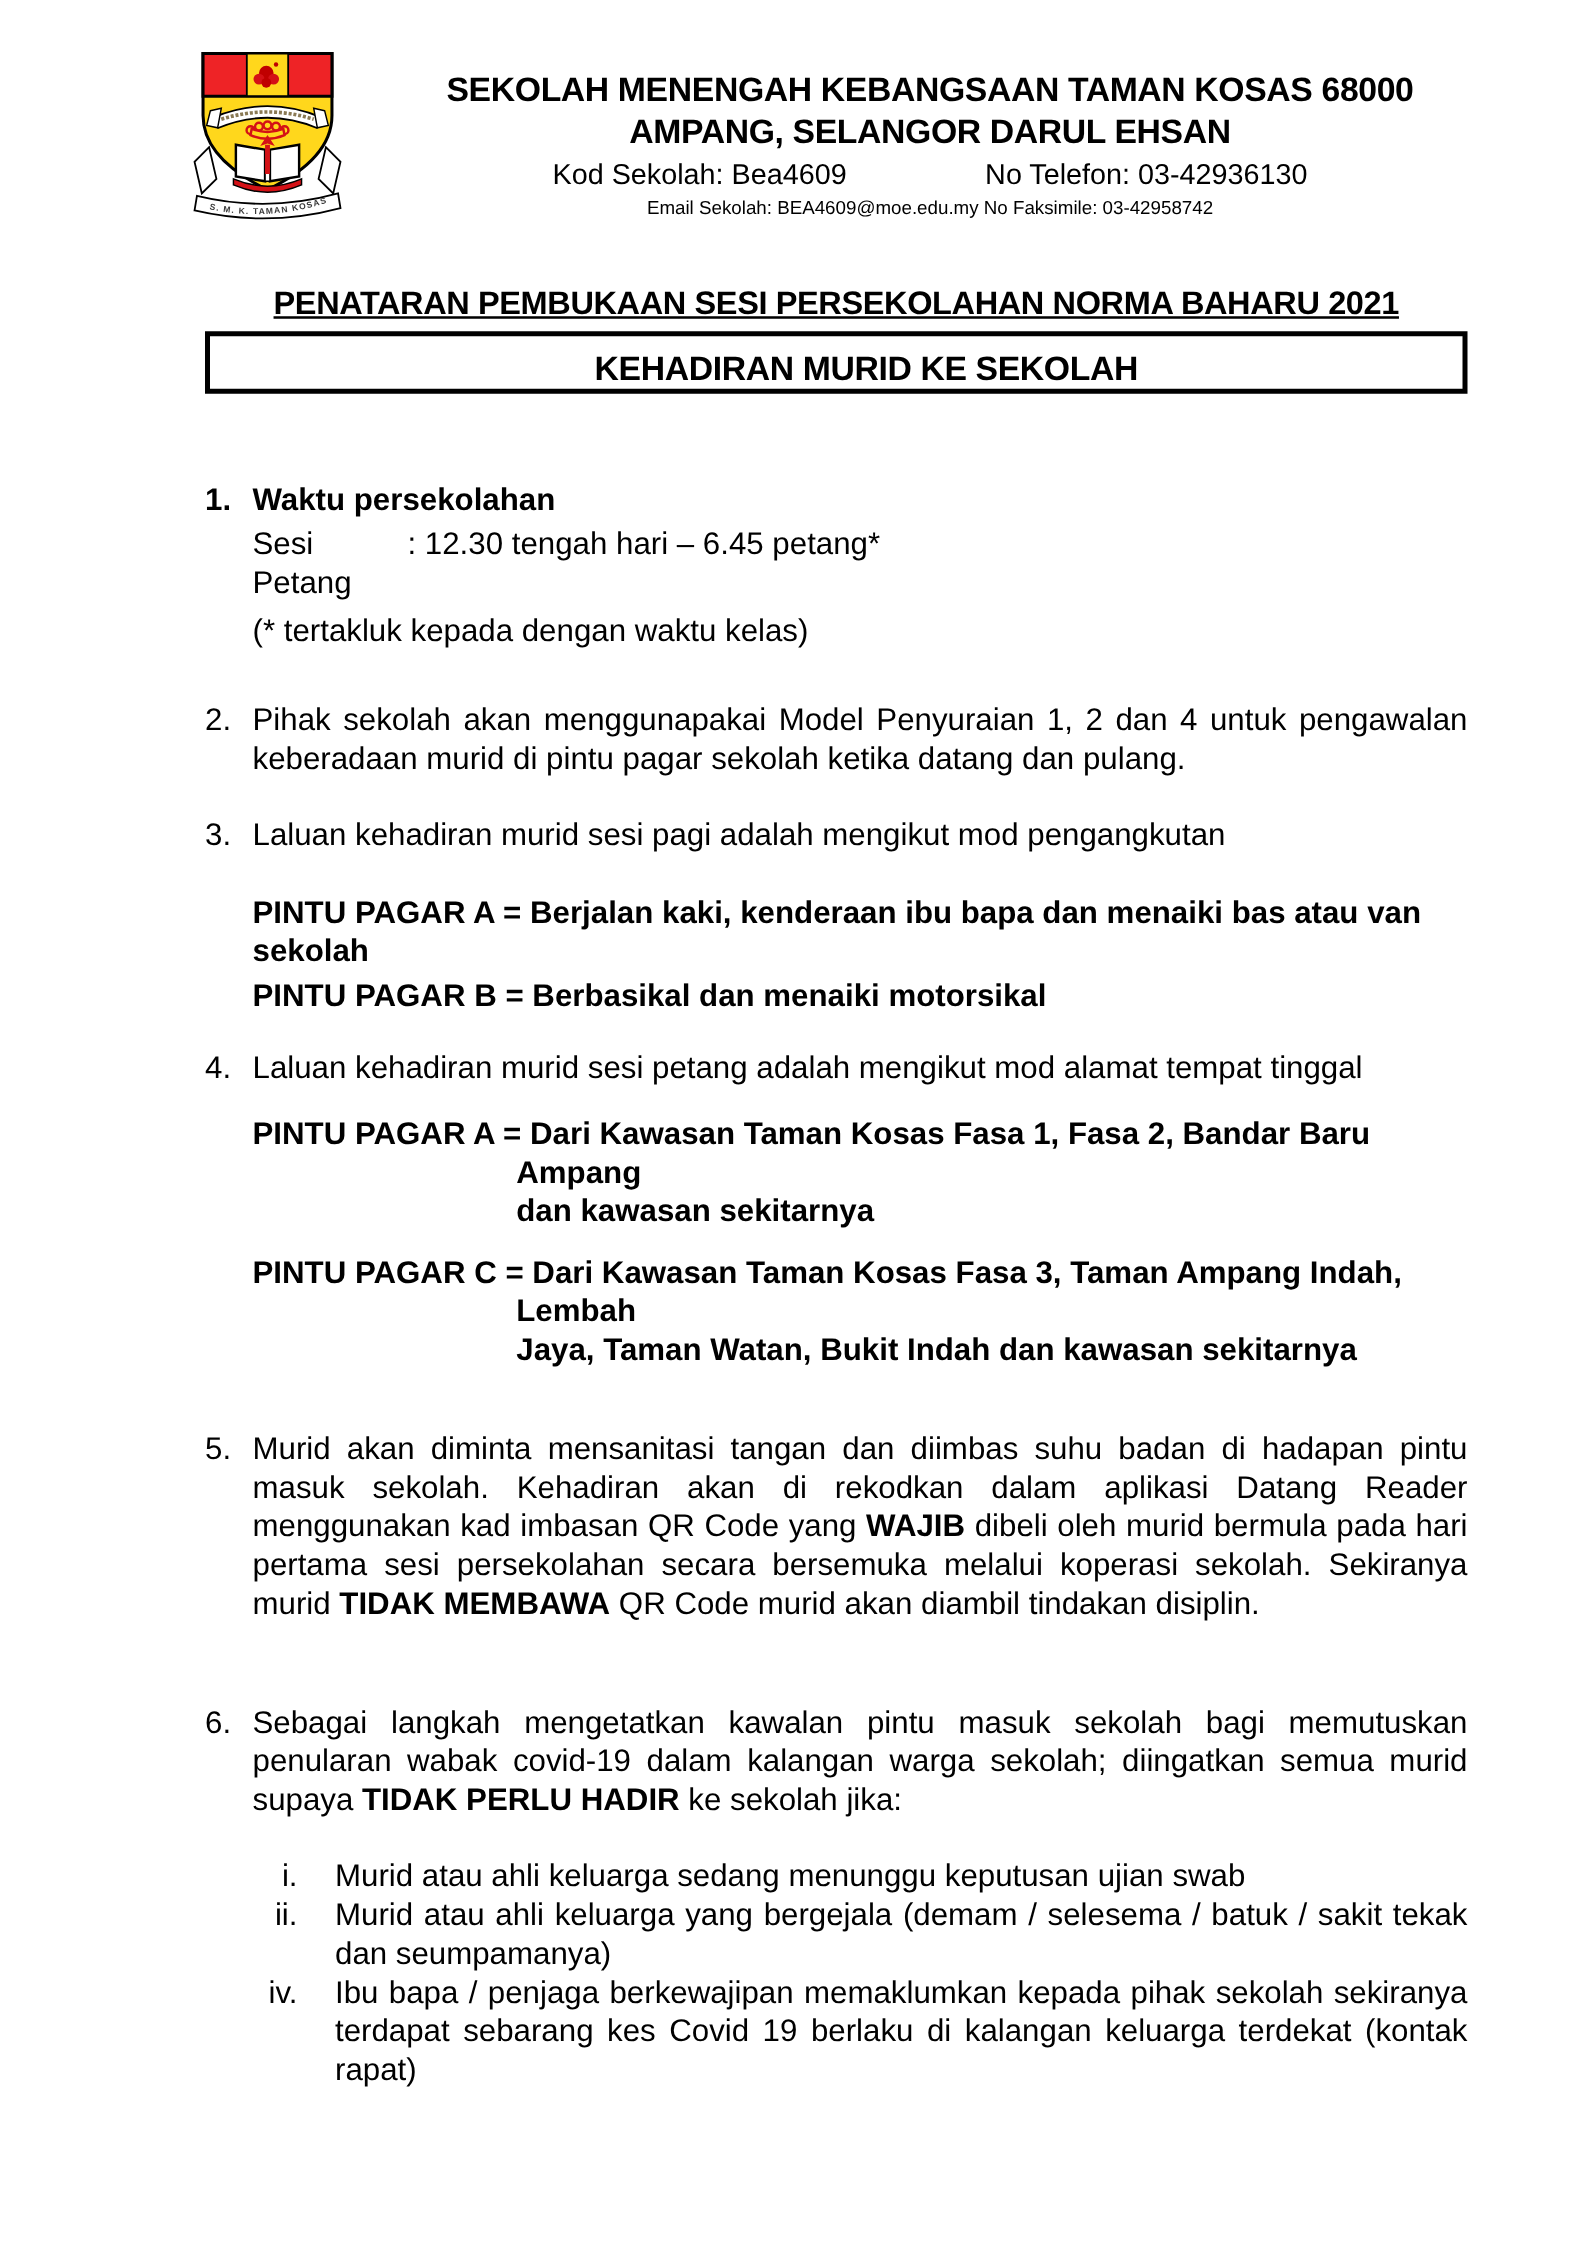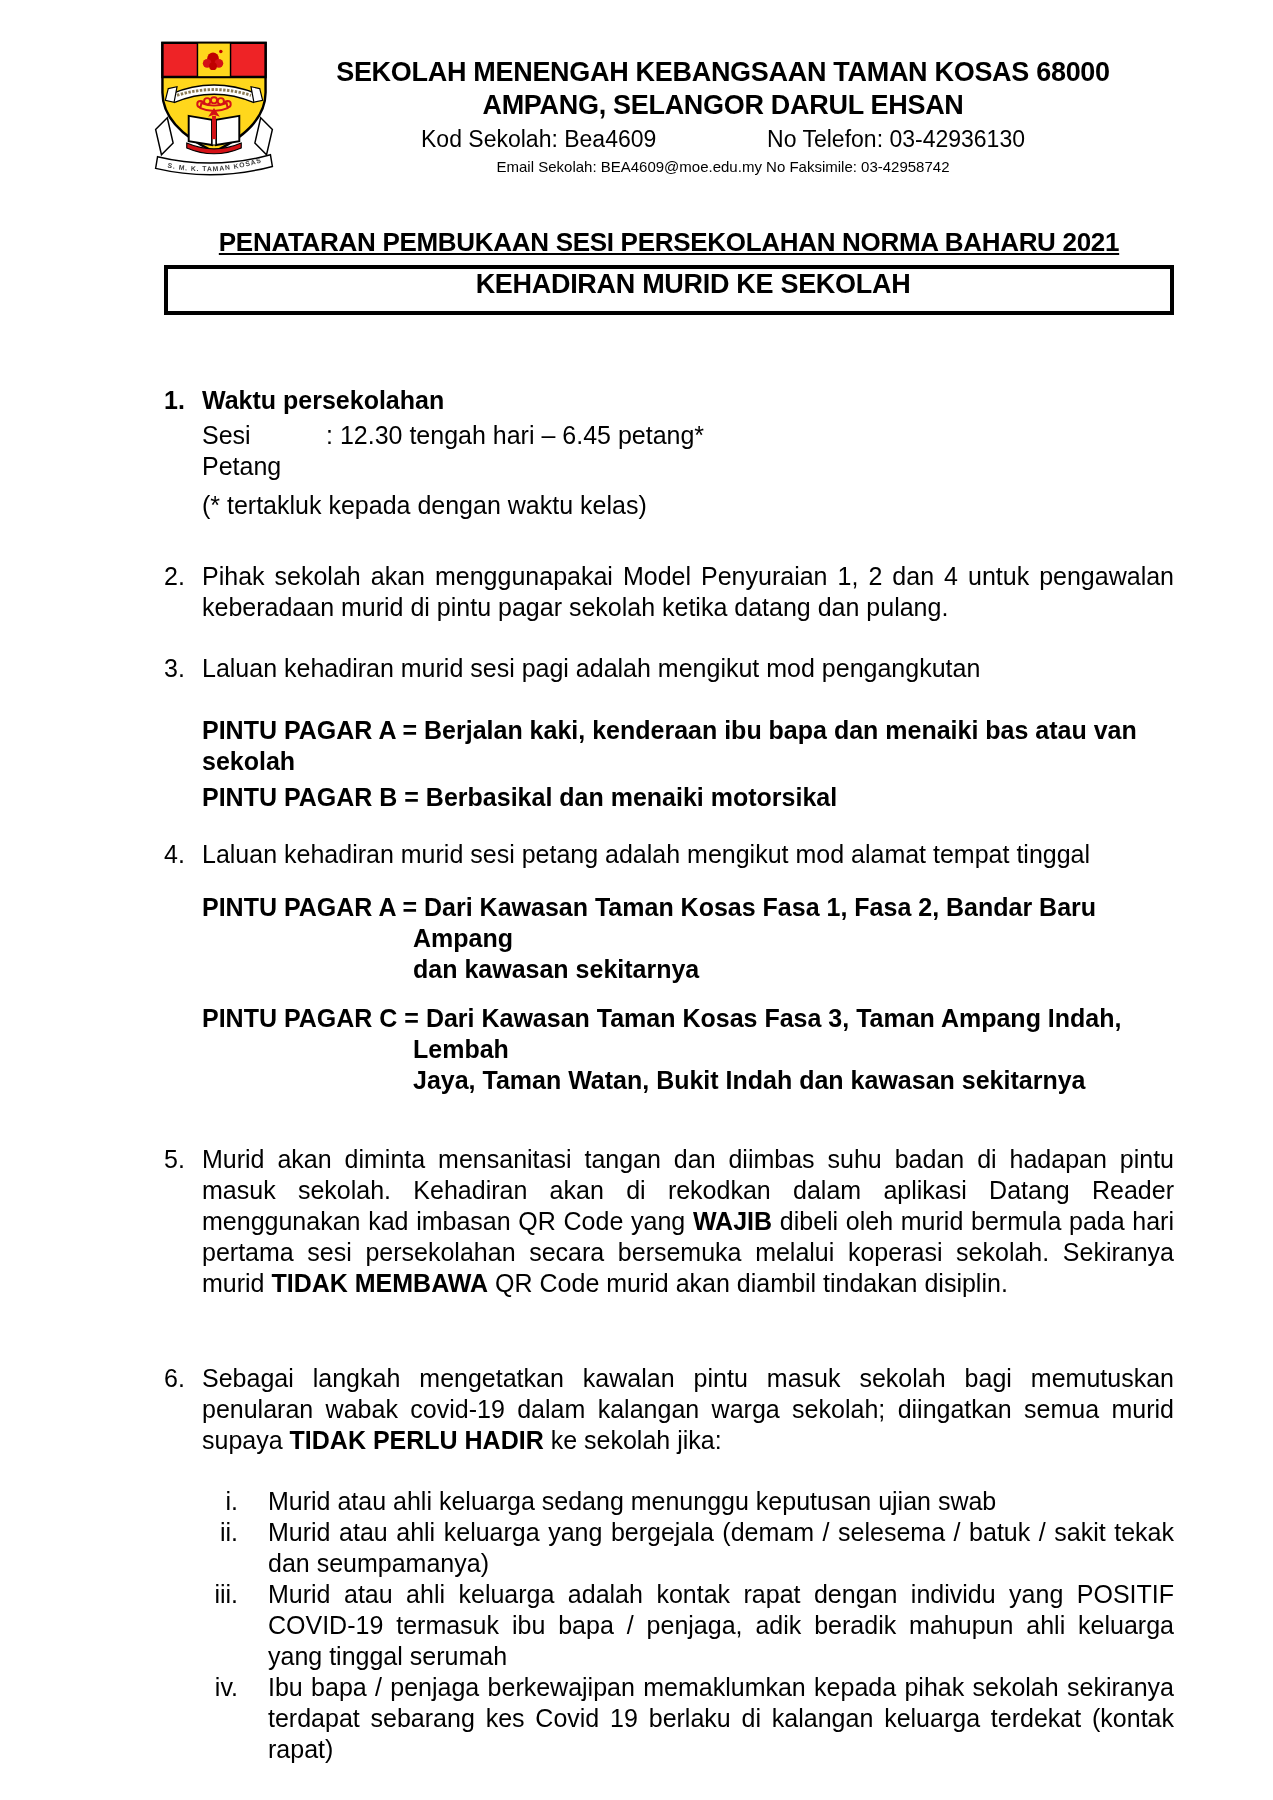--- a/index.html
+++ b/index.html
@@ -2,29 +2,29 @@
 <html><head>
 <meta charset="utf-8">
 <style>
   * { margin:0; padding:0; box-sizing:border-box; }
   html,body { background:#fff; }
   body { font-family:"Liberation Sans", sans-serif; color:#000; }
   .page { position:relative; width:1273px; height:1800px; background:#fff; overflow:hidden; }
 
   
   .logo { position:absolute; left:150px; top:38px; width:128px; height:144px; }
-  .header-text { position:absolute; left:333px; top:56px; width:780px; text-align:center; }
+  .header-text { position:absolute; left:354px; top:56px; width:780px; text-align:center; }
   .school-name { font-size:27px; font-weight:bold; line-height:33px; letter-spacing:-0.3px; }
   .info-row { display:flex; justify-content:space-between; padding:0 88px; font-size:23px; line-height:28px; margin-top:3px; }
   .email-row { font-size:15px; line-height:28px; }
 
   
   .doc { position:absolute; left:164px; top:0; width:1010px; }
   .title { margin-top:226px; text-align:center; font-size:26px; font-weight:bold; text-decoration:underline; line-height:32px; letter-spacing:-0.3px; }
-  .box { margin-top:7px; border:4px solid #000; height:50px; display:flex; align-items:flex-start; justify-content:center; font-size:27px; font-weight:bold; letter-spacing:-0.3px;padding-left:48px; }
+  .box { margin-top:7px; border:4px solid #000; height:50px; display:flex; align-items:flex-end; justify-content:center; font-size:27px; font-weight:bold; letter-spacing:-0.3px;padding-left:48px; }
 
   .item { position:relative; padding-left:38px; font-size:25px; line-height:31px; }
   .item .num { position:absolute; left:0; top:0; }
   .bold { font-weight:bold; }
   .justify { text-align:justify; }
 
   .sesi-row { display:flex; margin-left:38px; font-size:25px; line-height:31px; }
   .sesi-label { width:124px; flex:none; }
   .note { margin-left:38px; font-size:25px; line-height:31px; }
 
@@ -158,23 +158,19 @@
     <div style="margin-top:30px">
       <div class="roman-item justify">
         <span class="roman-num">i.</span>
         <span>Murid atau ahli keluarga sedang menunggu keputusan ujian swab</span>
       </div>
       <div class="roman-item justify">
         <span class="roman-num">ii.</span>
         <span>Murid atau ahli keluarga yang bergejala (demam / selesema / batuk / sakit tekak dan seumpamanya)</span>
       </div>
       <div class="roman-item justify">
-        <span class="roman-num">iii.</span>
-        <span>Murid atau ahli keluarga adalah kontak rapat dengan individu yang POSITIF COVID-19 termasuk ibu bapa / penjaga, adik beradik mahupun ahli keluarga yang tinggal serumah</span>
-      </div>
-      <div class="roman-item justify">
         <span class="roman-num">iv.</span>
         <span>Ibu bapa / penjaga berkewajipan memaklumkan kepada pihak sekolah sekiranya terdapat sebarang kes Covid 19 berlaku di kalangan keluarga terdekat (kontak rapat)</span>
       </div>
     </div>
 
   </div>
 </div>
 
 </body></html>

